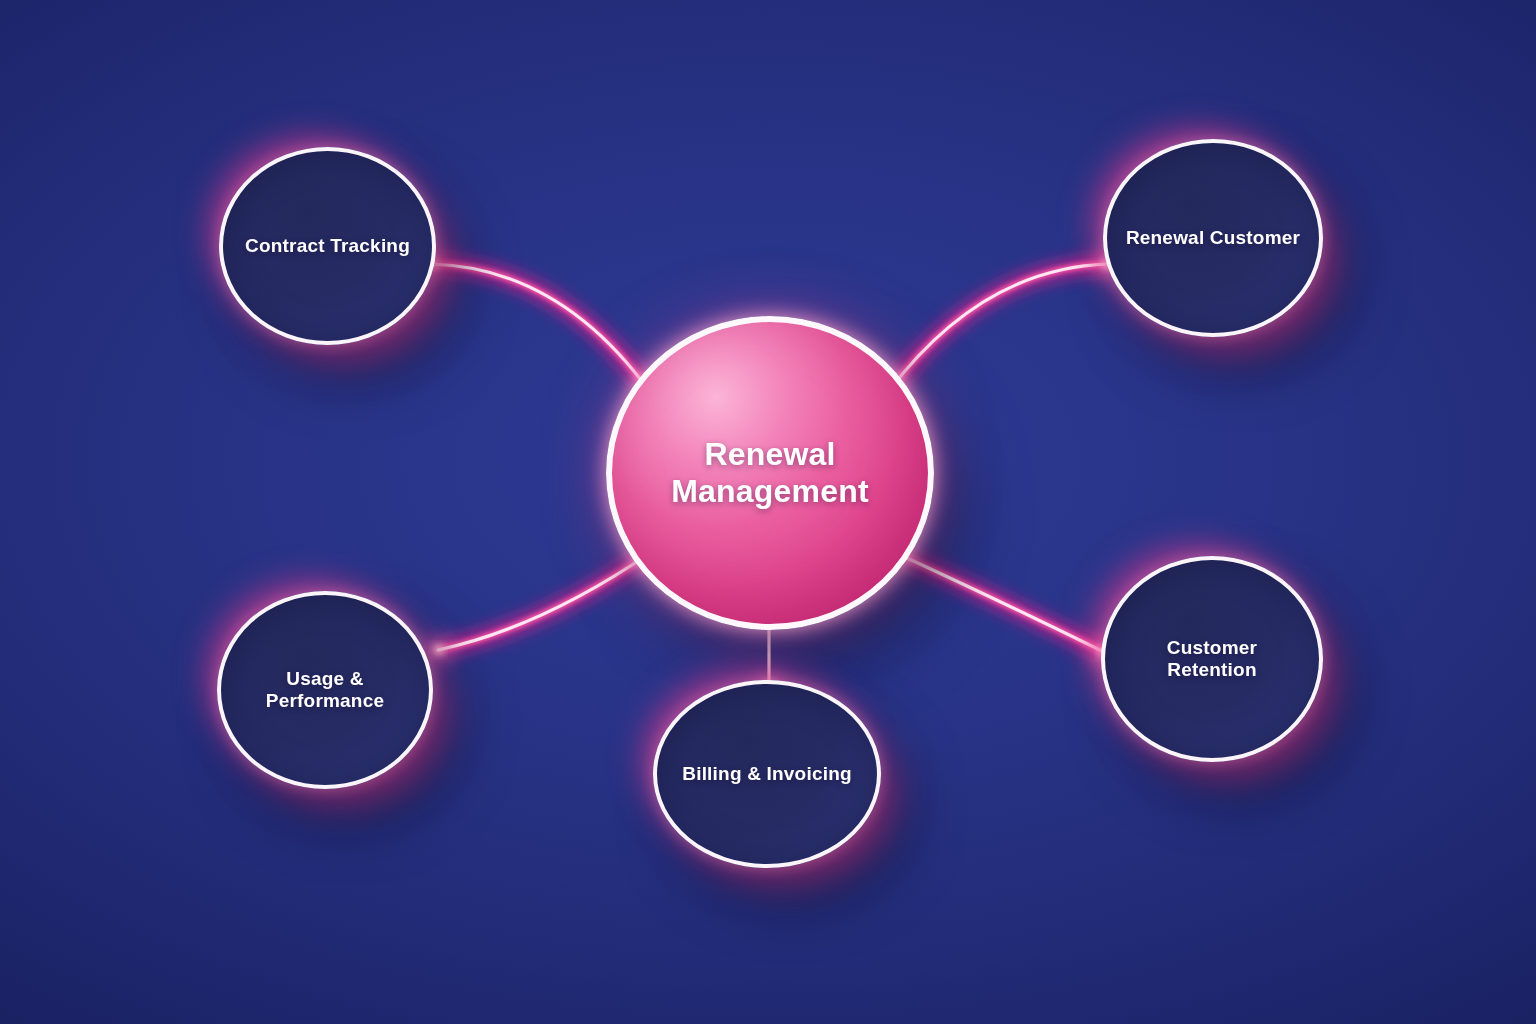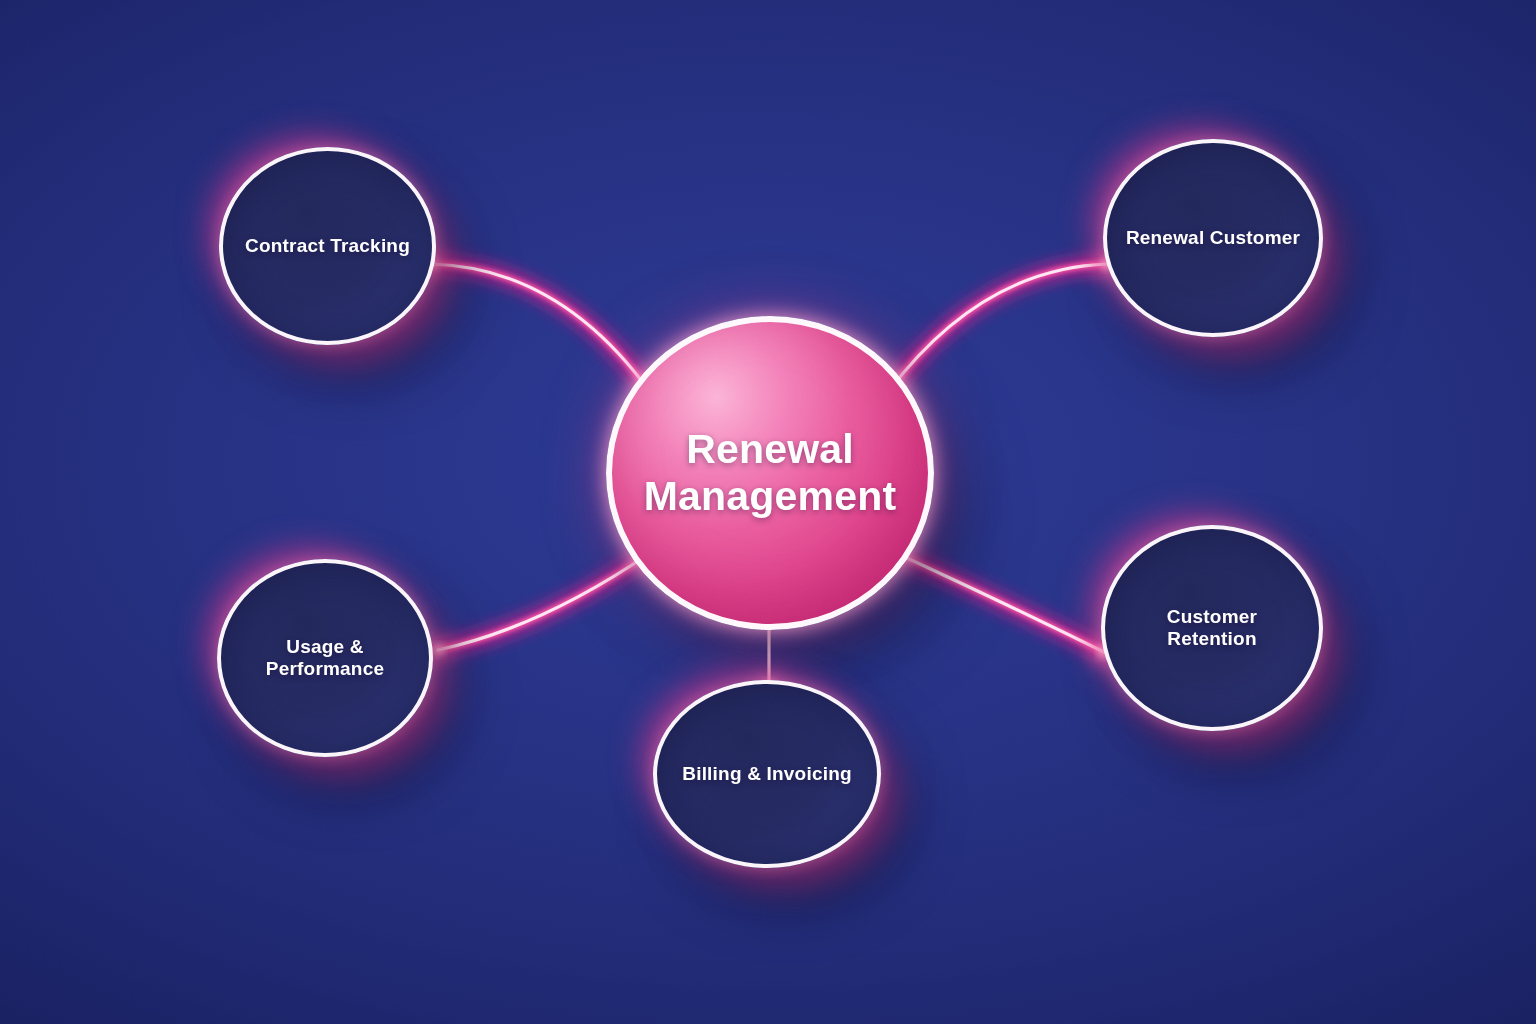--- a/index.html
+++ b/index.html
@@ -44,30 +44,30 @@
   .center-node{
     border:6px solid #fef8fc;
     background:
       radial-gradient(circle at 33% 25%,
         #fbb4d7 0%, #f383ba 22%, #ea5fa0 42%, #e0468e 62%, #d23480 82%, #c62d78 100%);
     box-shadow:
       0 0 20px rgba(255,170,212,.85),
       0 0 60px rgba(242,70,160,.50),
       26px 36px 65px rgba(4,7,28,.50),
       inset -12px -20px 55px rgba(165,20,90,.35);
-    font-size:41px;line-height:1.15;
+    font-size:32px;line-height:1.15;
   }
   .center-node .label{max-width:280px;}
 
   
   .n-center{left:606px;top:316px;width:328px;height:314px;}
   .n-ct{left:219px;top:147px;width:217px;height:198px;}
   .n-rr{left:1103px;top:139px;width:220px;height:198px;}
-  .n-up{left:217px;top:559px;width:216px;height:198px;}
-  .n-cr{left:1101px;top:525px;width:222px;height:206px;}
+  .n-up{left:217px;top:591px;width:216px;height:198px;}
+  .n-cr{left:1101px;top:556px;width:222px;height:206px;}
   .n-bi{left:653px;top:680px;width:228px;height:188px;text-align:right;}
 </style>
 </head>
 <body>
 
 <div class="stage">
 
   <svg class="connectors" width="1536" height="1024" viewBox="0 0 1536 1024">
     <defs>
       <filter id="blur8" x="-50%" y="-50%" width="200%" height="200%">

